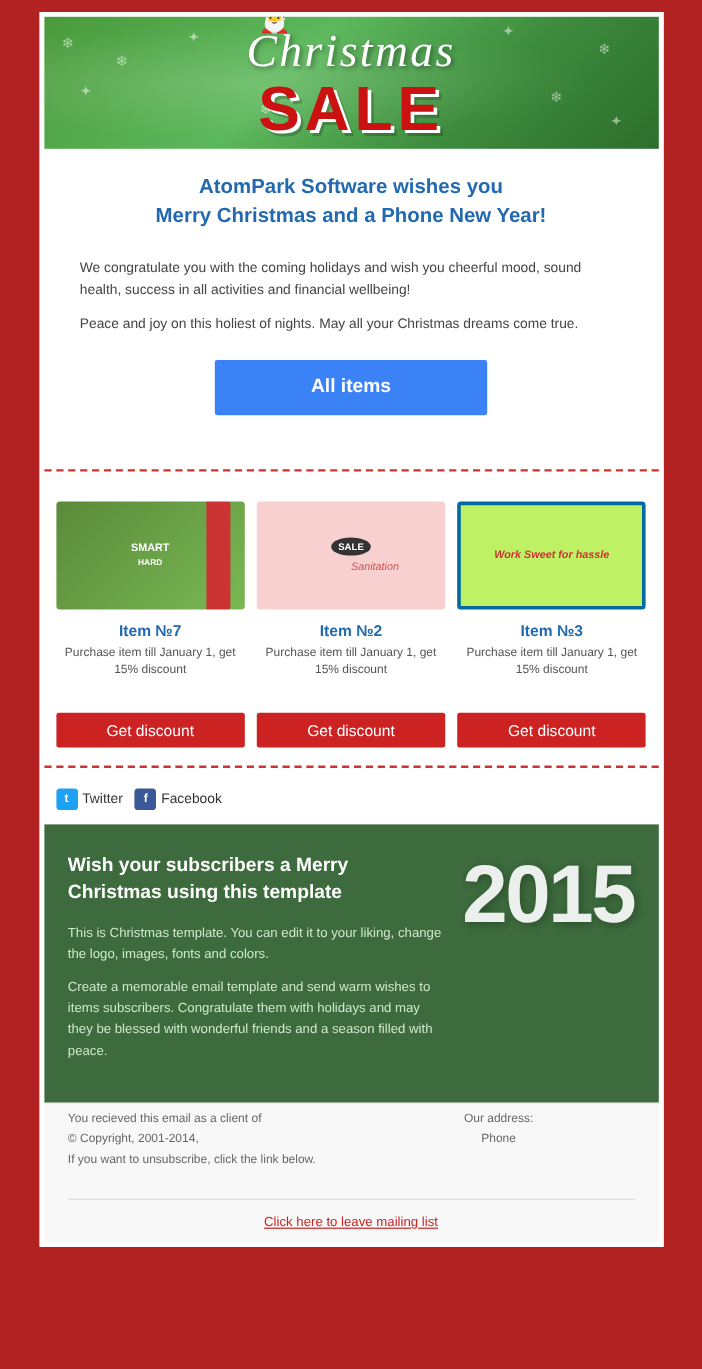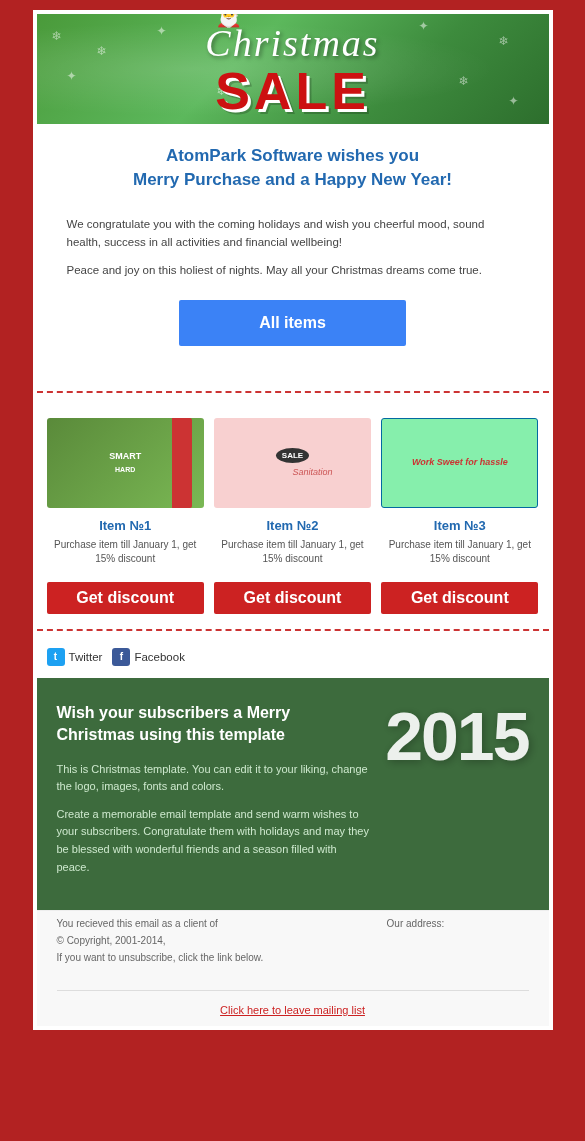--- a/index.html
+++ b/index.html
@@ -176,22 +176,22 @@
       margin-bottom: 4px;
     }
     .item-img-2-text {
       color: #cc5555;
       font-size: 9px;
       font-style: italic;
       margin-left: 40px;
     }
     
     .item-img-3 {
-      background: #86efac;
-      border: 1px solid #0369a1;
+      background: #bef264;
+      border: 3px solid #0369a1;
       display: flex;
       align-items: center;
       justify-content: center;
     }
     .item-img-3-text {
       color: #cc3333;
       font-size: 9px;
       font-weight: bold;
       text-align: center;
       font-style: italic;
@@ -201,28 +201,28 @@
     .item-name {
       color: #2269b0;
       font-size: 13px;
       font-weight: bold;
       margin-bottom: 5px;
     }
     .item-desc {
       color: #555;
       font-size: 10px;
       line-height: 1.4;
-      margin-bottom: 16px;
+      margin-bottom: 28px;
     }
     .discount-btn {
       display: inline-block;
       background-color: #cc2222;
       color: #fff;
-      font-size: 16px;
-      font-weight: bold;
+      font-size: 13px;
+      font-weight: normal;
       padding: 7px 12px;
       border: none;
       cursor: pointer;
       border-radius: 2px;
       width: 100%;
     }
 
     
     .social-section {
       padding: 12px 10px;
@@ -360,21 +360,21 @@
         <div class="banner-christmas">Christmas</div>
       </div>
       <div class="banner-sale">SALE</div>
     </div>
   </div>
 
   <div class="main-content">
 
     <div class="greeting-title">
       <span>AtomPark Software wishes you</span><br>
-      <span>Merry Purchase and a Happy New Year!</span>
+      <span>Merry Christmas and a Phone New Year!</span>
     </div>
 
     <p class="greeting-body">We congratulate you with the coming holidays and wish you cheerful mood, sound health, success in all activities and financial wellbeing!</p>
     <p class="greeting-body">Peace and joy on this holiest of nights. May all your Christmas dreams come true.</p>
 
     <div class="all-items-section">
       <button class="all-items-btn">All items</button>
     </div>
   </div>
 
@@ -382,21 +382,21 @@
 
   <div class="items-grid">
 
     <div class="item-card">
       <div class="item-image item-img-1">
         <div class="item-img-1-text">
           <div>SMART</div>
           <div style="font-size:7px;margin-top:2px;">HARD</div>
         </div>
       </div>
-      <div class="item-name">Item №1</div>
+      <div class="item-name">Item №7</div>
       <div class="item-desc">Purchase item till January 1, get 15% discount</div>
       <button class="discount-btn">Get discount</button>
     </div>
 
     <div class="item-card">
       <div class="item-image item-img-2">
         <div class="item-img-2-badge">SALE</div>
         <div class="item-img-2-text">Sanitation</div>
       </div>
       <div class="item-name">Item №2</div>
@@ -425,37 +425,38 @@
     <a class="social-btn">
       <div class="facebook-icon">f</div>
       <span>Facebook</span>
     </a>
   </div>
 
   <div class="footer-promo">
     <div class="footer-promo-text">
       <div class="footer-promo-title">Wish your subscribers a Merry Christmas using this template</div>
       <p class="footer-promo-body">This is Christmas template. You can edit it to your liking, change the logo, images, fonts and colors.</p>
-      <p class="footer-promo-body">Create a memorable email template and send warm wishes to your subscribers. Congratulate them with holidays and may they be blessed with wonderful friends and a season filled with peace.</p>
+      <p class="footer-promo-body">Create a memorable email template and send warm wishes to items subscribers. Congratulate them with holidays and may they be blessed with wonderful friends and a season filled with peace.</p>
     </div>
     <div class="year-graphic">
       <div class="year-display">2015</div>
     </div>
   </div>
 
   <div class="bottom-footer">
     <div class="footer-cols">
       <div class="footer-col">
         <div class="footer-text">You recieved this email as a client of</div>
         <div class="footer-text">© Copyright, 2001-2014,</div>
         <div class="footer-text">If you want to unsubscribe, click the link below.</div>
       </div>
       <div class="footer-col footer-col-right">
         <div class="footer-text">Our address:</div>
         <div class="footer-text"></div>
+        <div class="footer-text">Phone</div>
       </div>
     </div>
     <div style="border-top: 1px solid #ddd; padding-top: 8px; margin-top: 24px;">
       <a class="footer-link">Click here to leave mailing list</a>
     </div>
   </div>
 
 </div>
 
 </body></html>

